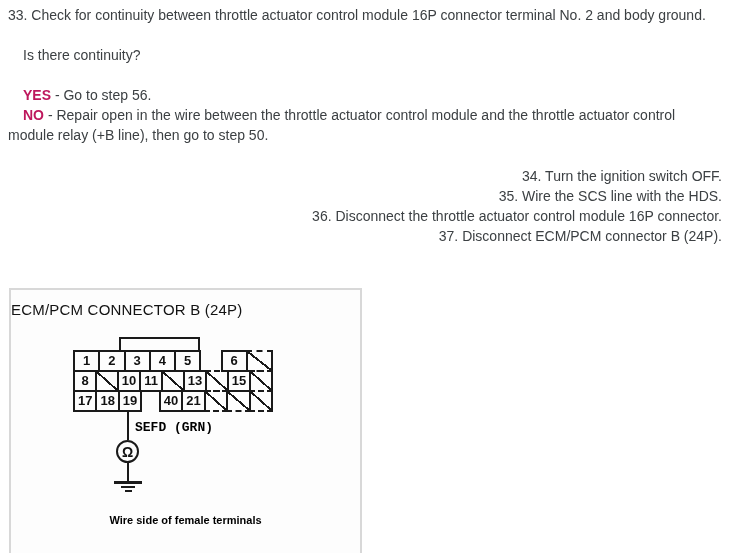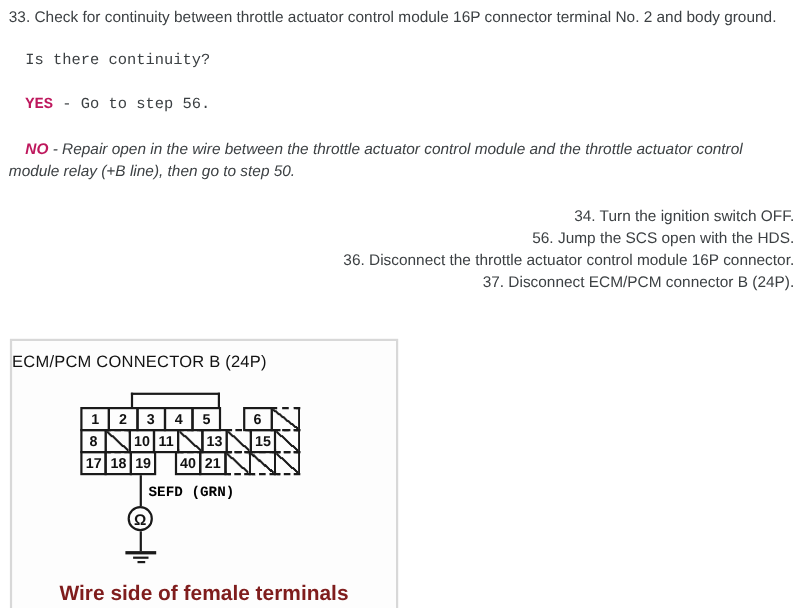--- a/index.html
+++ b/index.html
@@ -3,22 +3,22 @@
 <meta charset="utf-8">
 <style>
   html, body { margin:0; padding:0; }
   body {
     width:730px; height:553px; overflow:hidden; background:#ffffff;
     font-family:"Liberation Sans","DejaVu Sans",sans-serif;
     color:#3c4043;
   }
   .doc { padding:5px 8px 0 8px; font-size:14px; line-height:20px; }
   .para { margin:0; }
-  .q, .ans-yes { margin-top:20px; padding-left:15px;font-family:Liberation Mono, monospace; }
-  .ans-no { margin-top:20px; text-indent:15px;font-style:italic; }
+  .q, .ans-yes { margin-top:20px; padding-left:15px; }
+  .ans-no { text-indent:15px; }
   .steps { margin-top:21px;text-align:right; }
   .step { line-height:20px; }
   b.result-label { font-weight:bold; color:#be185d; }
 
   
   .figure {
     position:relative; margin:42px 0 0 1px; width:353px; height:270px;
     box-sizing:border-box; border:2px solid #d8d8d8; background:#fdfdfd;
   }
   .fig-title {
@@ -57,21 +57,21 @@
     box-sizing:border-box; border:2px solid #1a1a1a; border-radius:50%;
     display:flex; align-items:center; justify-content:center;
     font-size:14px; font-weight:bold; color:#121212;
   }
   .gnd { position:absolute; background:#1a1a1a; }
   .gnd1 { left:103px; top:191px; width:28px; height:3px; }
   .gnd2 { left:110px; top:196px; width:14px; height:2px; }
   .gnd3 { left:114px; top:200px; width:7px;  height:2px; }
   .fig-caption {
     position:absolute; top:220px; left:0; width:100%; text-align:center;
-    font-weight:bold; font-size:19px; color:#7f1d1d;
+    font-weight:bold; font-size:11px; color:#000000;
   }
 </style>
 </head>
 <body>
 
 <div class="doc">
 
   <div class="para step">
     <span>33.</span>
     <span>Check for continuity between throttle actuator control module 16P connector terminal No. 2 and body ground.</span>
@@ -90,22 +90,22 @@
     <br>
     <span>module relay (+B line), then go to step 50.</span>
   </div>
 
   <div class="steps">
     <div class="step">
       <span>34.</span>
       <span>Turn the ignition switch OFF.</span>
     </div>
     <div class="step">
-      <span>56.</span>
-      <span>Jump the SCS open with the HDS.</span>
+      <span>35.</span>
+      <span>Wire the SCS line with the HDS.</span>
     </div>
     <div class="step">
       <span>36.</span>
       <span>Disconnect the throttle actuator control module 16P connector.</span>
     </div>
     <div class="step">
       <span>37.</span>
       <span>Disconnect ECM/PCM connector B (24P).</span>
     </div>
   </div>

